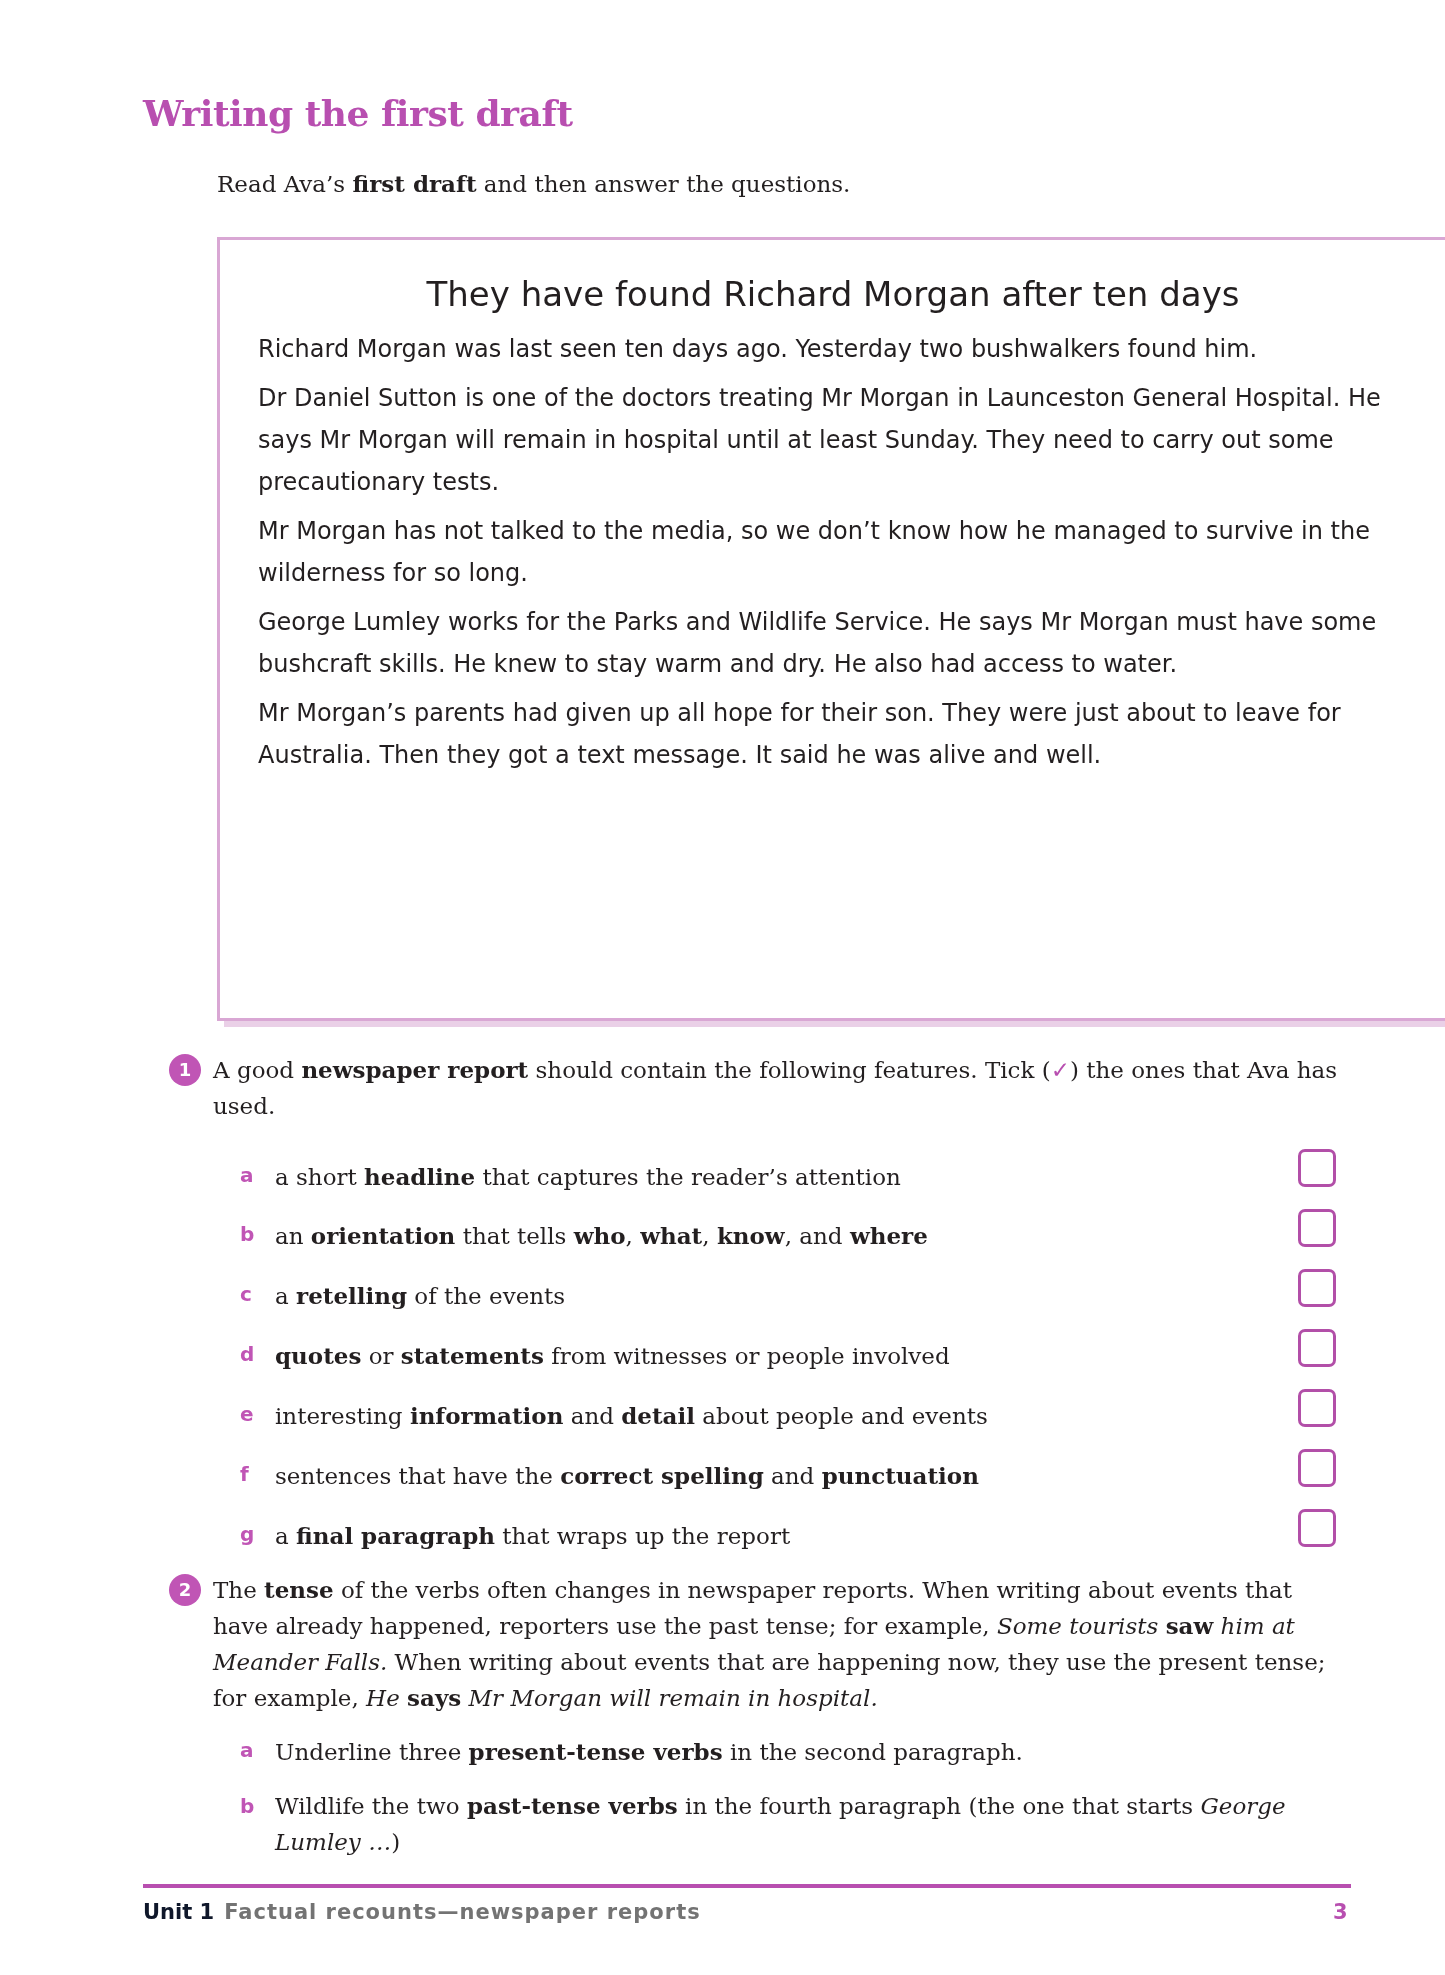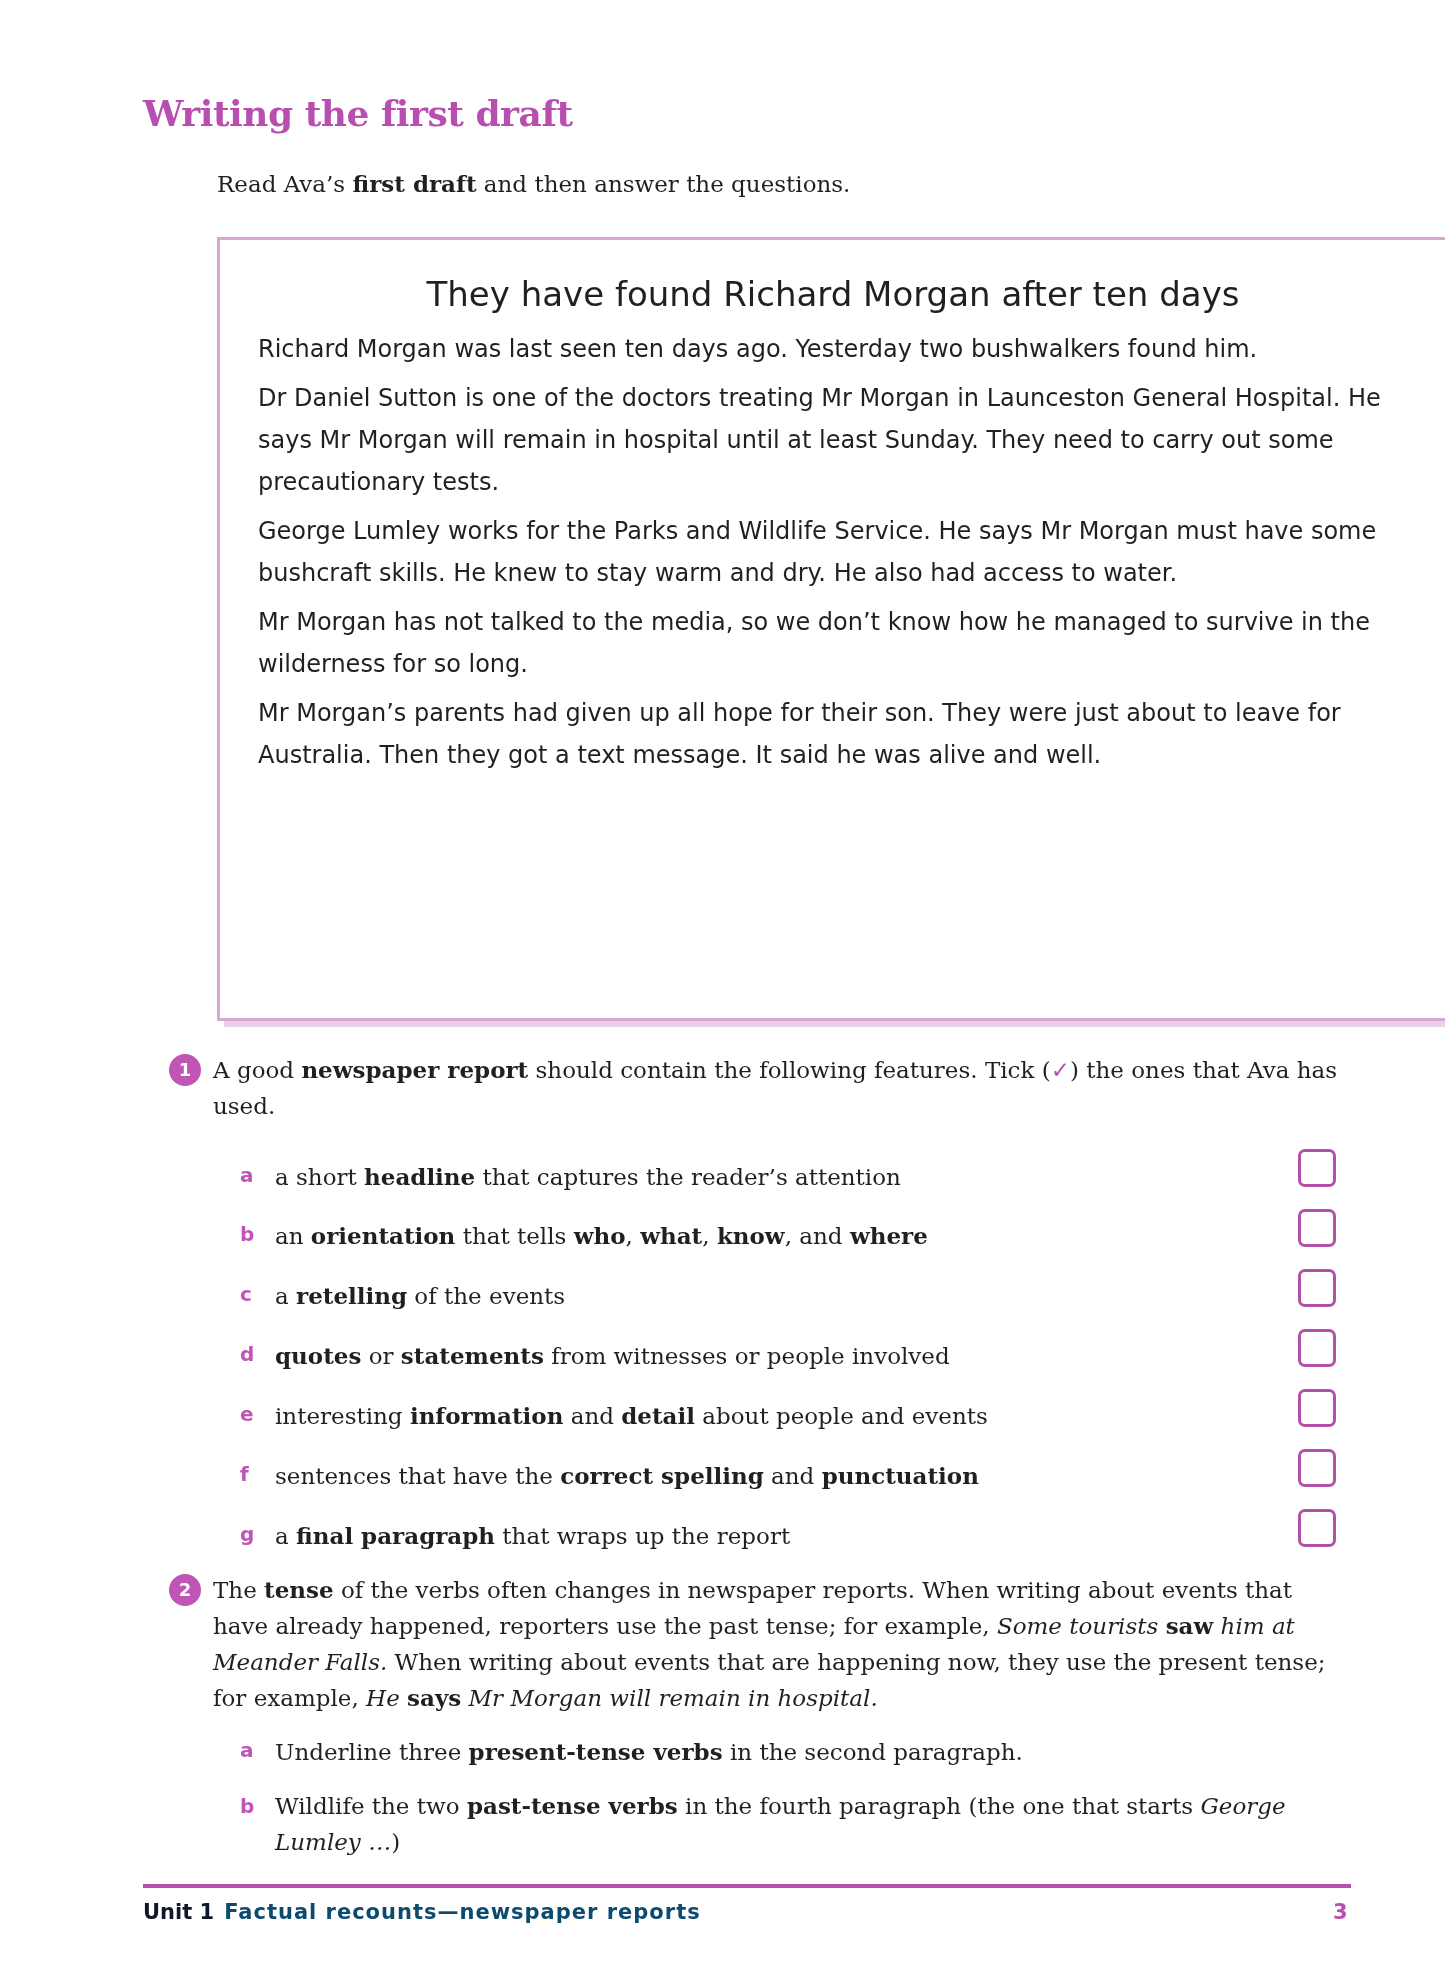--- a/index.html
+++ b/index.html
@@ -19,40 +19,40 @@
   .qnum { position: absolute; left: -44px; top: 2px; width: 32px; height: 32px; border-radius: 50%;
           background: #c055b5; color: #fff; font-family: "DejaVu Sans", sans-serif; font-size: 18px;
           text-align: center; line-height: 32px; font-weight: bold; }
   .item { position: absolute; left: 275px; font-size: 23px; }
   .letter { position: absolute; left: -35px; color: #c055b5; font-weight: bold; font-family: "DejaVu Sans", sans-serif; font-size: 20px; }
   .cb { position: absolute; left: 1298px; width: 38px; height: 38px; border: 3px solid #b24fa8;
         border-radius: 7px; box-sizing: border-box; background: #fff; cursor: pointer; }
   .footer-line { position: absolute; left: 143px; top: 1884px; width: 1208px; height: 4px; background: #b84fb0; }
   .footer { position: absolute; left: 143px; top: 1900px; font-family: "DejaVu Sans", sans-serif; font-size: 21px; font-weight: bold; }
   .footer .unit { color: #0f172a; margin-top: 40px; }
-  .footer .sub { color: #0c4a6e; margin-left: 10px; letter-spacing: 1px; }
+  .footer .sub { color: #737373; margin-left: 10px; letter-spacing: 1px; }
   .pagenum { position: absolute; left: 1333px; top: 1900px; font-family: "DejaVu Sans", sans-serif; font-size: 21px; font-weight: bold; color: #b84fb0; }
   b { font-weight: bold; }
   i { font-style: italic; }
   .tick { color: #b84fb0; }
 </style>
 </head>
 <body>
 
 <div class="title">Writing the first draft</div>
 
 <div class="intro"><span>Read Ava’s </span><b>first draft</b><span> and then answer the questions.</span></div>
 
 <div class="box">
   <div class="headline">They have found Richard Morgan after ten days</div>
   <div class="draft">
     <p>Richard Morgan was last seen ten days ago. Yesterday two bushwalkers found him.</p>
     <p>Dr Daniel Sutton is one of the doctors treating Mr Morgan in Launceston General Hospital. He says Mr Morgan will remain in hospital until at least Sunday. They need to carry out some precautionary tests.</p>
+    <p>Mr Morgan has not talked to the media, so we don’t know how he managed to survive in the wilderness for so long.</p>
     <p>George Lumley works for the Parks and Wildlife Service. He says Mr Morgan must have some bushcraft skills. He knew to stay warm and dry. He also had access to water.</p>
-    <p>Mr Morgan has not talked to the media, so we don’t know how he managed to survive in the wilderness for so long.</p>
     <p>Mr Morgan’s parents had given up all hope for their son. They were just about to leave for Australia. Then they got a text message. It said he was alive and well.</p>
   </div>
 </div>
 
 <div class="q" style="top:1052px;">
   <div class="qnum">1</div>
   <span>A good </span><b>newspaper report</b><span> should contain the following features. Tick (</span><span class="tick">✓</span><span>) the ones that Ava has used.</span>
 </div>
 
 <div class="item" style="top:1163px;"><span class="letter">a</span><span>a short </span><b>headline</b><span> that captures the reader’s attention</span></div>

